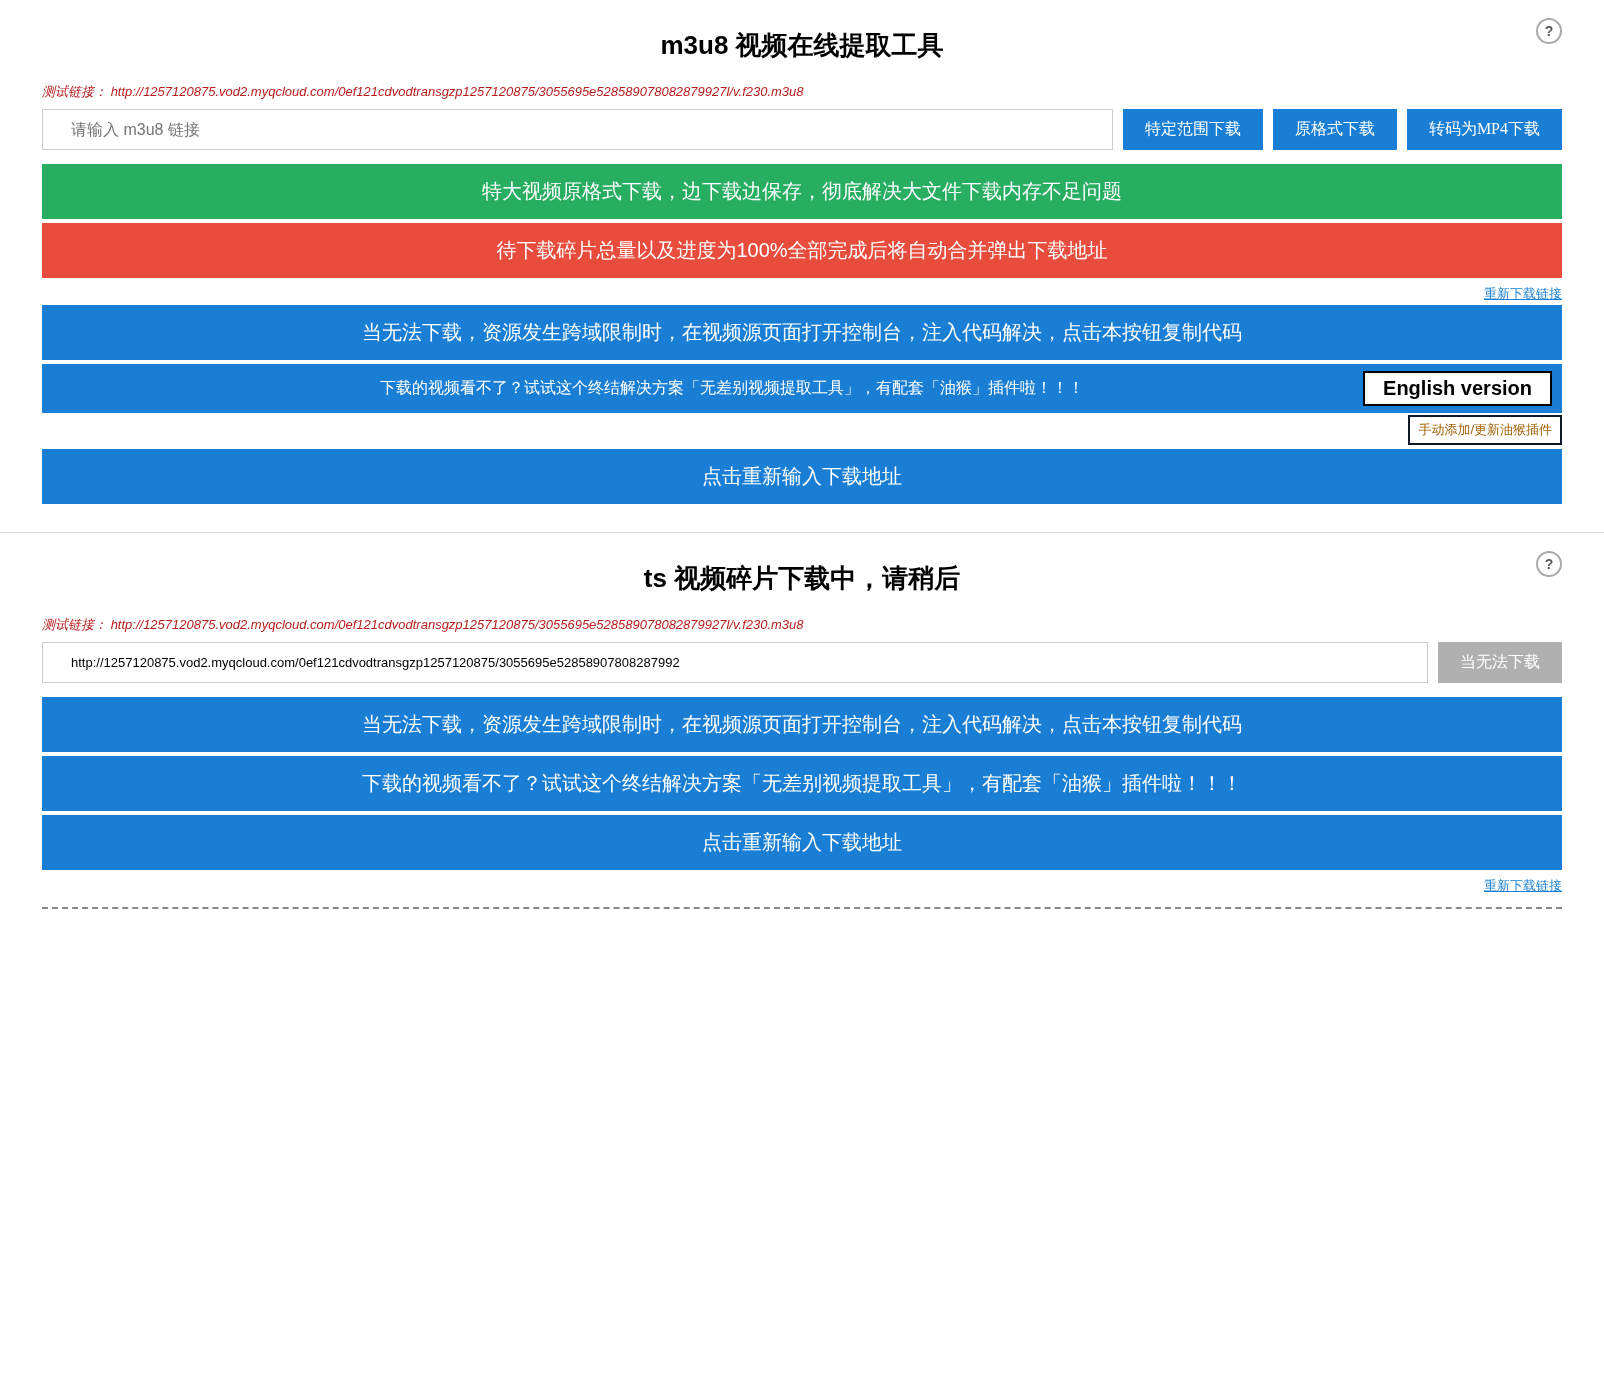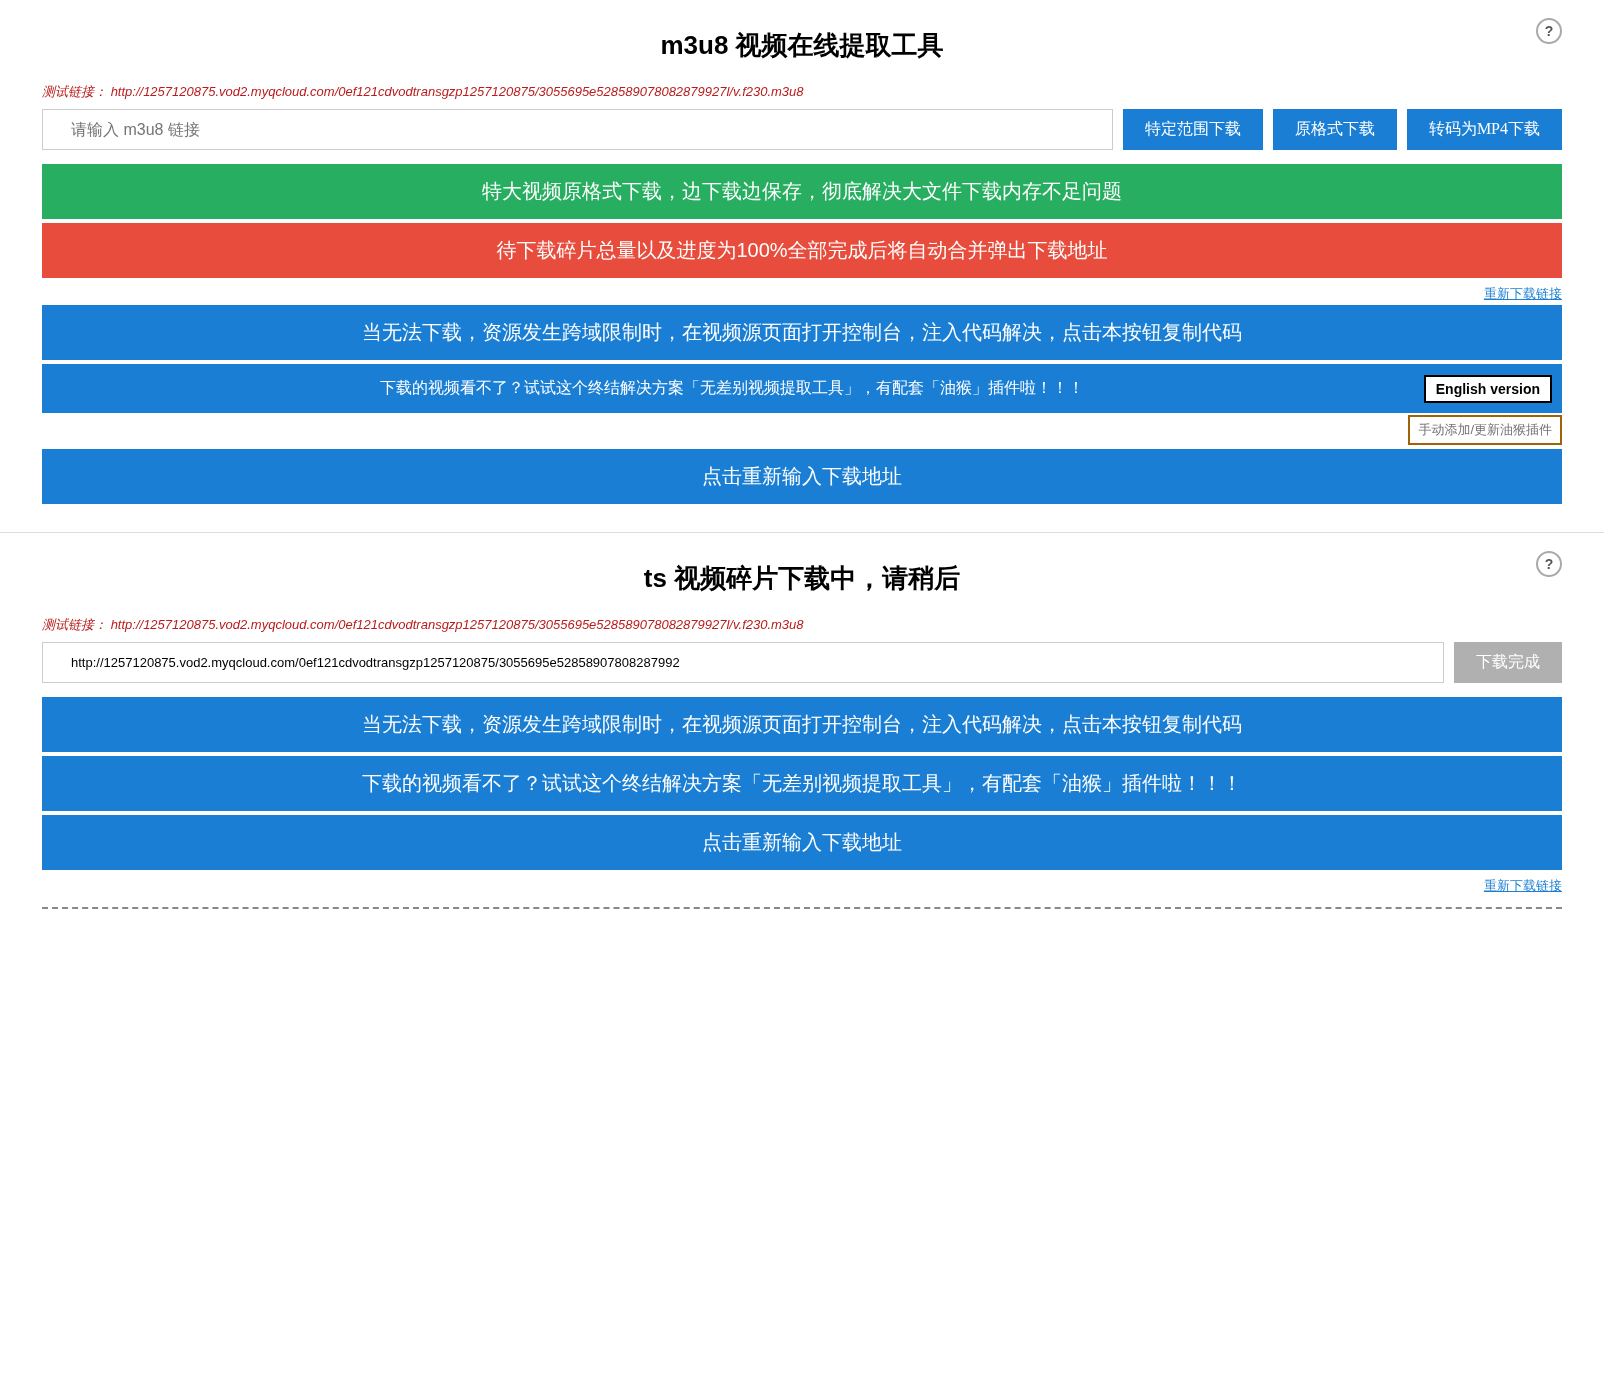--- a/index.html
+++ b/index.html
@@ -108,31 +108,31 @@
       bottom: 0;
       display: flex;
       align-items: center;
       justify-content: center;
       padding: 0 10px;
     }
     .english-version-btn {
       background: #fff;
       color: #000;
       border: 2px solid #000;
-      padding: 4px 10px;
-      font-size: 14px;
+      padding: 4px 18px;
+      font-size: 20px;
       font-weight: bold;
       cursor: pointer;
       white-space: nowrap;
       font-family: inherit;
     }
     .manual-add-btn {
       background: #fff;
-      color: #737373;
-      border: 2px solid #a16207;
+      color: #a16207;
+      border: 2px solid #0f172a;
       padding: 4px 8px;
       font-size: 13px;
       cursor: pointer;
       white-space: nowrap;
       font-family: inherit;
     }
     .banner-row-stack {
       position: relative;
       margin-bottom: 4px;
     }
@@ -209,21 +209,21 @@
   <div class="section-title">ts 视频碎片下载中，请稍后</div>
   <div class="help-btn">?</div>
 
   <div class="test-link">
     <span>测试链接：</span>
     <em>http://1257120875.vod2.myqcloud.com/0ef121cdvodtransgzp1257120875/3055695e528589078082879927l/v.f230.m3u8</em>
   </div>
 
   <div class="input-row">
     <input class="url-input filled" type="text" value="http://1257120875.vod2.myqcloud.com/0ef121cdvodtransgzp1257120875/3055695e52858907808287992" style="">
-    <button class="btn-blue disabled">下载完成</button>
+    <button class="btn-blue disabled">当无法下载</button>
   </div>
 
   <div class="banner blue">当无法下载，资源发生跨域限制时，在视频源页面打开控制台，注入代码解决，点击本按钮复制代码</div>
   <div style="margin-top:4px;">
     <div class="banner blue">下载的视频看不了？试试这个终结解决方案「无差别视频提取工具」，有配套「油猴」插件啦！！！</div>
   </div>
   <div style="margin-top:4px;">
     <div class="banner blue">点击重新输入下载地址</div>
   </div>
 

